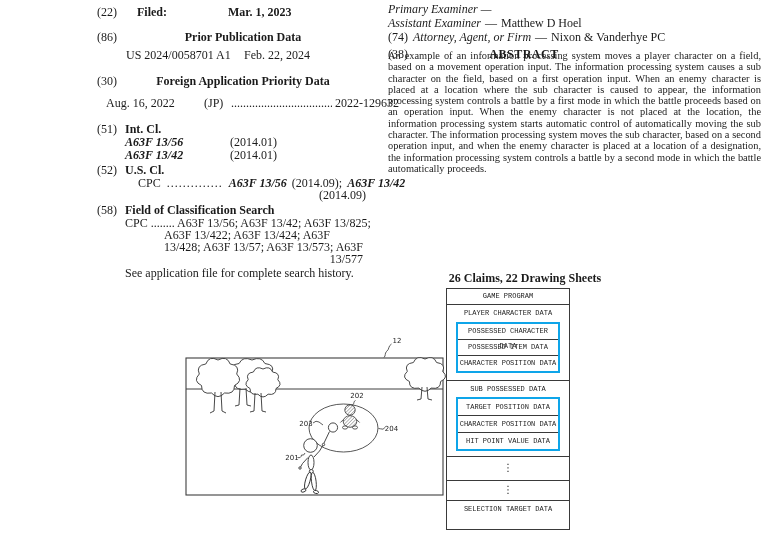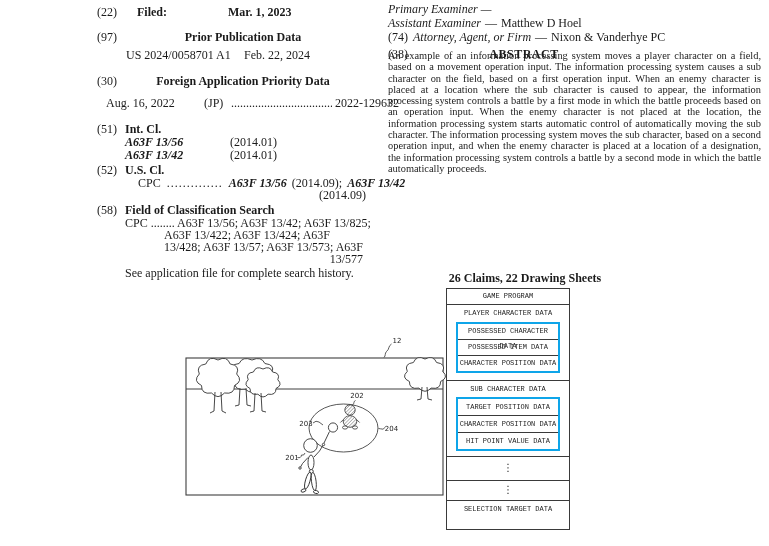--- a/index.html
+++ b/index.html
@@ -46,21 +46,21 @@
   #scene{position:absolute;left:180px;top:330px;}
   svg text{font-family:"DejaVu Sans","Liberation Sans",sans-serif;font-size:7px;fill:#222;}
 </style>
 </head>
 <body>
 
 <span class="ln" style="left:97px;top:-6px">(22)</span>
 <span class="ln b" style="left:137px;top:-6px">Filed:</span>
 <span class="ln b" style="left:228px;top:-6px">Mar. 1, 2023</span>
 
-<span class="ln" style="left:97px;top:19px">(97)</span>
+<span class="ln" style="left:97px;top:19px">(86)</span>
 <div class="ln b ctr" style="left:150px;top:19px;width:186px">Prior Publication Data</div>
 <span class="ln" style="left:126px;top:37px">US 2024/0058701 A1</span>
 <span class="ln" style="left:244px;top:37px">Feb. 22, 2024</span>
 
 <span class="ln" style="left:97px;top:63px">(30)</span>
 <div class="ln b ctr" style="left:140px;top:63px;width:206px">Foreign Application Priority Data</div>
 <span class="ln" style="left:106px;top:85px">Aug. 16, 2022</span>
 <span class="ln" style="left:204px;top:85px">(JP)</span>
 <span class="ln dotclip" style="left:231px;top:85px;width:101px"><span>..........................................</span></span>
 <span class="ln" style="left:335px;top:85px">2022-129632</span>
@@ -176,21 +176,21 @@
   <div class="ds-sec">
     <div class="ds-sec-head">PLAYER CHARACTER DATA</div>
     <div class="ds-inner">
       <div>POSSESSED CHARACTER DATA</div>
       <div>POSSESSED ITEM DATA</div>
       <div>CHARACTER POSITION DATA</div>
     </div>
   </div>
 
   <div class="ds-sec">
-    <div class="ds-sec-head sub">SUB CHARACTER DATA</div>
+    <div class="ds-sec-head sub">SUB POSSESSED DATA</div>
     <div class="ds-inner sub">
       <div>TARGET POSITION DATA</div>
       <div>CHARACTER POSITION DATA</div>
       <div>HIT POINT VALUE DATA</div>
     </div>
   </div>
 
   <div class="ds-row ds-dots">⋮</div>
   <div class="ds-row ds-dots2">⋮</div>
   <div class="ds-last">SELECTION TARGET DATA</div>

